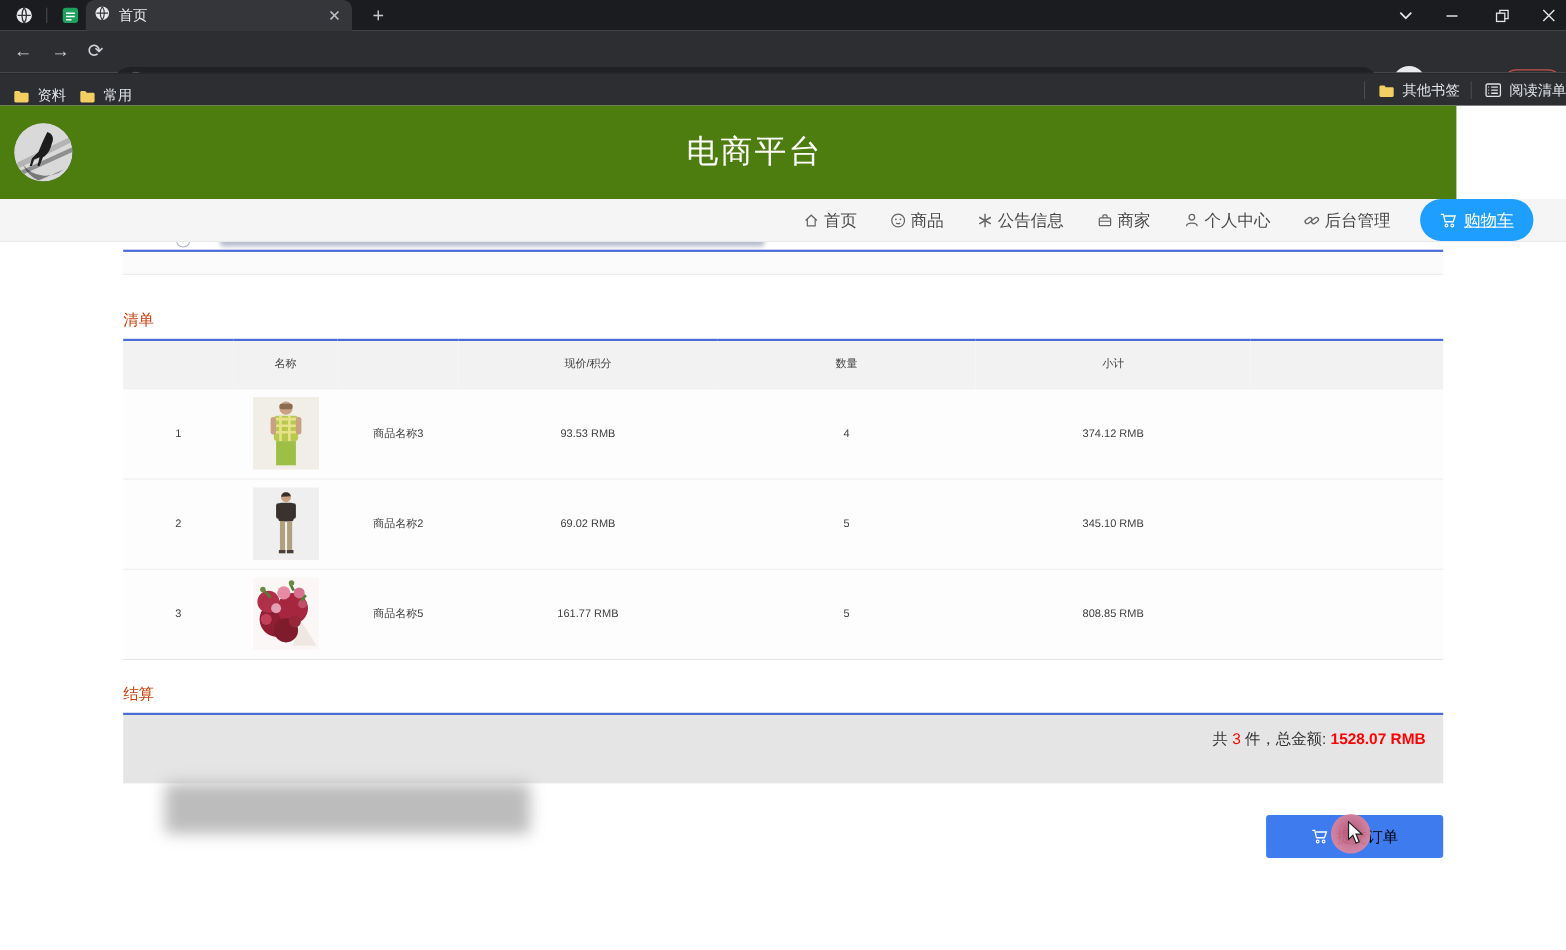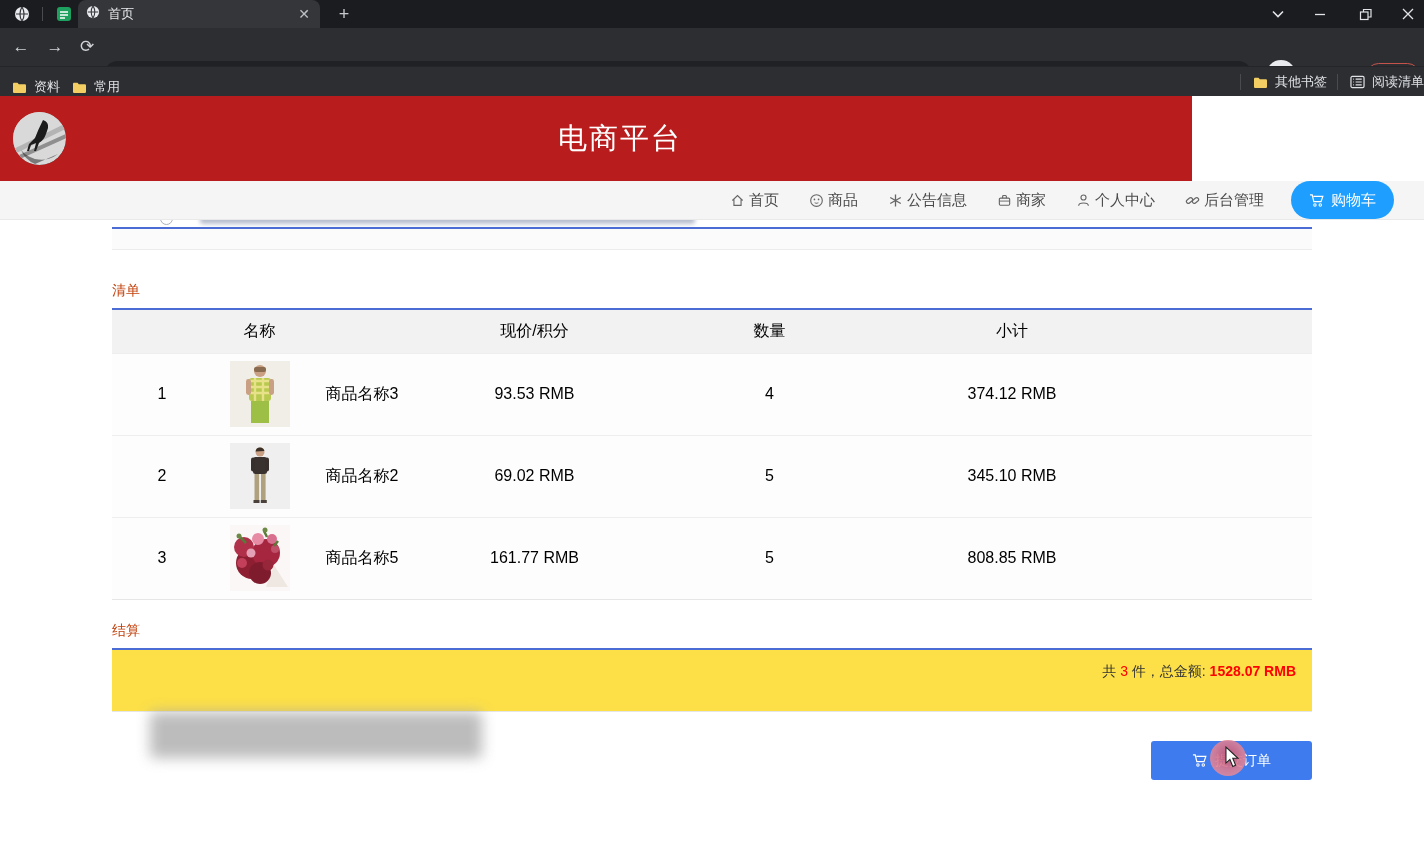--- a/index.html
+++ b/index.html
@@ -29,54 +29,54 @@
   .update-pill { position:absolute; left:1366px; top:35px; height:25px; padding:0 13px; border:1.5px solid #c4534b; border-radius:13px;
     color:#f08a82; font-size:13px; display:flex; align-items:center; background:transparent; }
   .menu-dots { position:absolute; left:1413px; top:36px; color:#f08a82; font-size:15px; letter-spacing:0; font-weight:bold; }
   .bookmarks { position:absolute; left:0; top:66px; width:1424px; height:30px; background:#2d2e32; border-top:1px solid #242528;
     display:flex; align-items:flex-end; }
   .bm-item { display:flex; align-items:center; gap:7px; color:#dfe2e6; font-size:13px; margin-left:12px; }
   .bm-right { position:absolute; right:0; top:0; height:30px; display:flex; align-items:center; gap:10px; padding-right:0; }
   .bm-sep { width:1px; height:16px; background:#4a4b4f; }
 
   
-  .site-header { position:absolute; left:0; top:96px; width:1192px; height:85px; background:#b91c1c;padding-left:48px; }
+  .site-header { position:absolute; left:0; top:96px; width:1324px; height:85px; background:#4d7c0f;padding-left:48px; }
   .avatar { position:absolute; left:13px; top:16px; width:53px; height:53px; border-radius:50%; overflow:hidden;
     background:linear-gradient(135deg,#e8e8e8 0%,#cfcfcf 35%,#6f6f6f 75%,#3a3a3a 100%); }
   .site-title { width:100%; text-align:center; line-height:85px; color:#fff; font-size:29px; letter-spacing:2px; }
   .site-nav { position:absolute; left:0; top:181px; width:1424px; height:39px; background:#f5f5f5; border-bottom:1px solid #e9e9e9;
     display:flex; align-items:center; justify-content:flex-end; gap:30px; padding-right:160px; }
   .nav-item { display:flex; align-items:center; gap:4px; color:#4a4a4a; font-size:15px; }
   .nav-item svg { display:block; }
   .cart-btn { position:absolute; right:30px; top:181px; height:38px; padding:0 18px; background:#1E9FFF; border:none; border-radius:19px;
-    color:#fff; font-size:15px; display:flex; align-items:center; gap:6px; }
+    color:#fff; font-size:15px; display:flex; align-items:center; gap:6px;text-decoration:underline; }
 
   
   .content { position:absolute; left:112px; top:220px; width:1200px; height:640px; }
   .clip-row { position:absolute; left:0; top:0; width:1200px; height:7px; overflow:hidden; }
   .radio-dot { position:absolute; left:48px; top:-8px; width:13px; height:13px; border:1px solid #a9b0bf; border-radius:50%; background:#fff; }
   .blur-line { position:absolute; left:88px; top:-6px; width:495px; height:10px; background:#7d88a6; opacity:.55; filter:blur(2px); border-radius:3px; }
   .stub-card { position:absolute; left:0; top:7px; width:1200px; height:23px; background:#fbfbfc;
     border-top:2px solid #4A6CD4; border-bottom:1px solid #ececec; }
   .sec-title { position:absolute; left:0; color:#c2410c; font-size:14px; }
   .list-table { position:absolute; left:0; top:88px; width:1200px; border-collapse:collapse; table-layout:fixed;
-    border-top:2px solid #4A6CD4; font-size:16px; color:#000000; background:#fdfdfd; border-bottom:1px solid #e6e6e6; }
+    border-top:2px solid #4A6CD4; font-size:10px; color:#404040; background:#fdfdfd; border-bottom:1px solid #e6e6e6; }
   .list-table th { background:#f2f2f2; font-weight:normal; height:44px; text-align:center; }
   .list-table td { height:82px; text-align:center; border-top:1px solid #eee; }
   .list-table td.cell-name { text-align:center; }
   .prod-img { width:60px; height:66px; margin:0 auto; display:block; }
-  .summary-box { position:absolute; left:0; top:428px; width:1200px; height:64px; background:#fde047;
+  .summary-box { position:absolute; left:0; top:428px; width:1200px; height:64px; background:#e5e5e5;
     border-top:2px solid #4A6CD4; border-bottom:1px solid #e6e6e6; text-align:right; padding:9px 16px 0 0;
     font-size:14px; color:#333; line-height:25px; }
   .red { color:#fe0000; }
   .red-b { color:#fe0000; font-weight:bold; }
   .watermark { position:absolute; left:38px; top:492px; width:332px; height:46px; background:#a6a6a6; opacity:.75;
     filter:blur(7px); border-radius:4px; }
   .submit-btn { position:absolute; right:0; top:521px; width:161px; height:39px; background:#3E7BEE; border:none; border-radius:3px;
-    color:#ffffff; font-size:14px; display:flex; align-items:center; justify-content:center; gap:7px; }
+    color:#000000; font-size:14px; display:flex; align-items:center; justify-content:center; gap:7px; }
   .click-ring { position:absolute; left:1098px; top:520px; width:36px; height:36px; border-radius:50%;
     background:radial-gradient(circle at 50% 45%, #c8506c 0%, #e07f92 55%, #eb97a7 100%); opacity:.88; }
   .cursor { position:absolute; left:1110px; top:526px; }
 </style>
 </head>
 <body>
 
 <div class="tabstrip">
   <span class="pinned-ico" style="left:14px">
     <svg width="16" height="16" viewBox="0 0 16 16">

